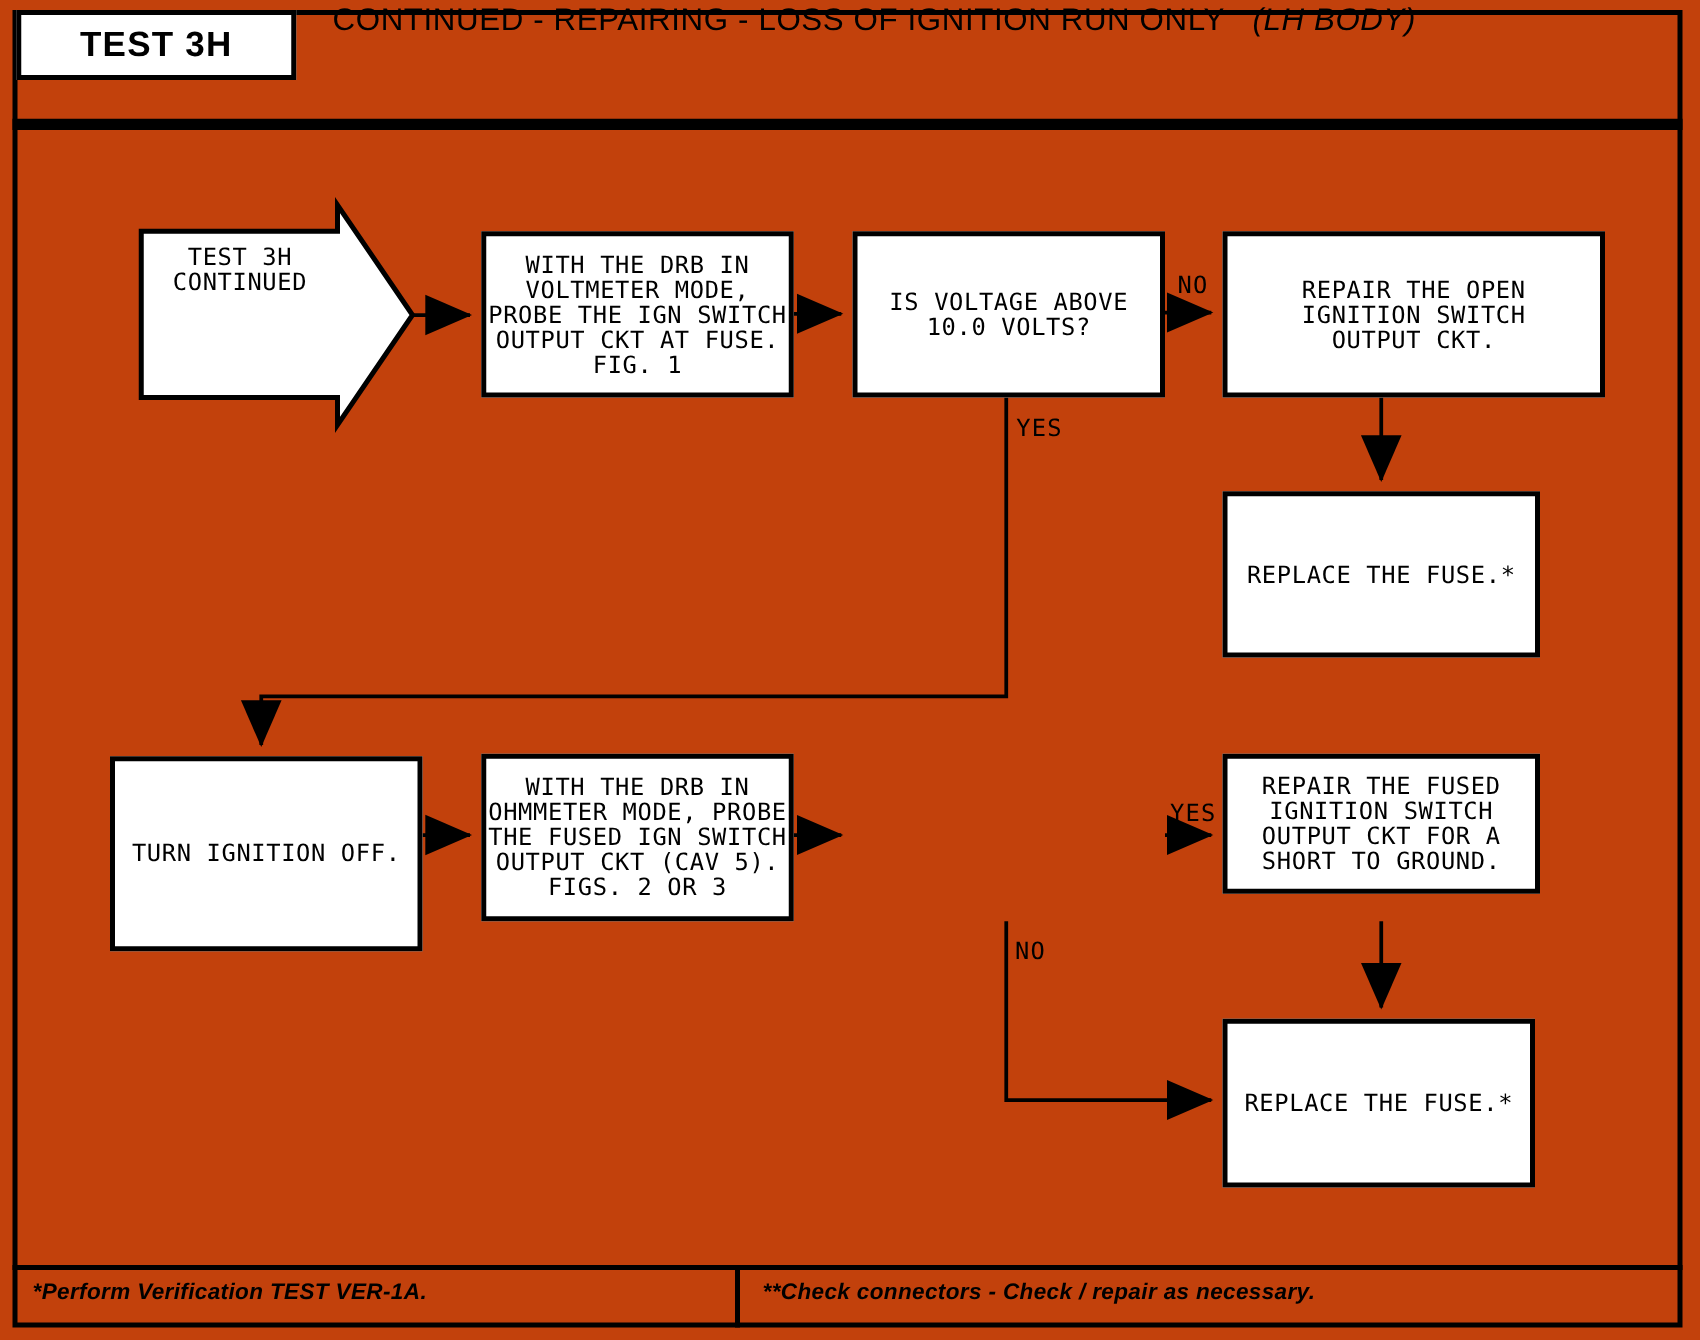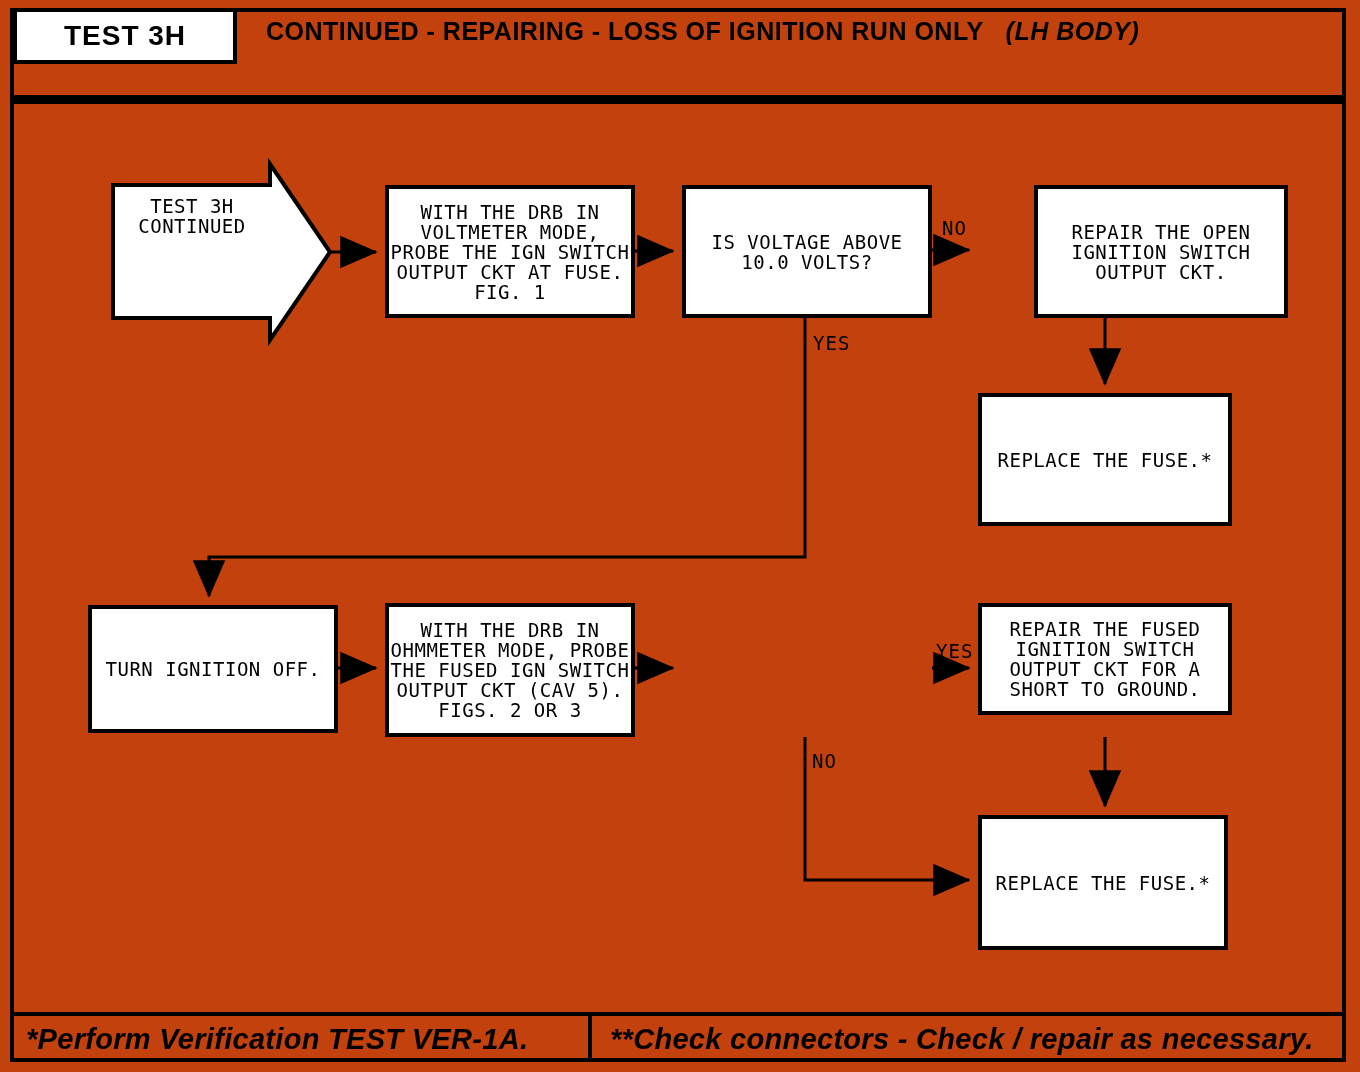--- a/index.html
+++ b/index.html
@@ -14,22 +14,22 @@
   }
   
   .test-box {
     position:absolute; left:13px; top:8px; width:224px; height:56px;
     border:4px solid #000; box-sizing:border-box; background:#fff;
     display:flex; align-items:center; justify-content:center;
     font-family:"Liberation Sans", sans-serif; font-weight:bold;
     font-size:28px; letter-spacing:1px;
   }
   .page-title {
-    position:absolute; left:266px; top:17px; white-space:nowrap;
-    font-family:"Liberation Sans", sans-serif; font-weight:bold; font-size:25px;
+    position:absolute; left:266px; top:2px; white-space:nowrap;
+    font-family:"Liberation Sans", sans-serif; font-weight:normal; font-size:25px;
     letter-spacing:0.5px;
   }
   .page-title .body-tag { font-style:italic; margin-left:22px; }
   .header-bar {
     position:absolute; left:10px; top:95px; width:1336px; height:9px;
     background:#000;
   }
   
   .fbox {
     position:absolute; border:4px solid #000; box-sizing:border-box; background:#fff;
@@ -45,21 +45,21 @@
   }
   .lbl { position:absolute; font-size:19px; line-height:20px; letter-spacing:1px; }
   
   svg.wires { position:absolute; left:0; top:0; width:1360px; height:1072px; }
   
   .footer-line { position:absolute; left:10px; top:1012px; width:1336px; height:4px; background:#000; }
   .footer-divider { position:absolute; left:588px; top:1012px; width:4px; height:50px; background:#000; }
   .footer-note {
     position:absolute; top:1023px; white-space:nowrap;
     font-family:"Liberation Sans", sans-serif; font-weight:bold; font-style:italic;
-    font-size:29px; letter-spacing:0.3px;
+    font-size:18px; letter-spacing:0.3px;
   }
   .footer-left { left:26px; }
   .footer-right { left:610px; }
 </style>
 </head>
 <body>
 
 <div class="page">
 
   <div class="outer-border"></div>
@@ -97,26 +97,26 @@
   <div class="start-text">TEST 3H
 CONTINUED</div>
 
   <div class="fbox" style="left:385px; top:185px; width:250px; height:133px;">WITH THE DRB IN
 VOLTMETER MODE,
 PROBE THE IGN SWITCH
 OUTPUT CKT AT FUSE.
 FIG. 1</div>
   <div class="fbox bias-up" style="left:682px; top:185px; width:250px; height:133px;">IS VOLTAGE ABOVE
 10.0 VOLTS?</div>
-  <div class="fbox" style="left:1034px; top:185px; width:254px; height:133px;">REPAIR THE OPEN
+  <div class="fbox" style="left:978px; top:185px; width:306px; height:133px;">REPAIR THE OPEN
 IGNITION SWITCH
 OUTPUT CKT.</div>
   <div class="fbox" style="left:978px; top:393px; width:254px; height:133px;">REPLACE THE FUSE.*</div>
 
-  <div class="fbox" style="left:88px; top:605px; width:250px; height:128px;">TURN IGNITION OFF.</div>
+  <div class="fbox" style="left:88px; top:605px; width:250px; height:156px;">TURN IGNITION OFF.</div>
   <div class="fbox" style="left:385px; top:603px; width:250px; height:134px;">WITH THE DRB IN
 OHMMETER MODE, PROBE
 THE FUSED IGN SWITCH
 OUTPUT CKT (CAV 5).
 FIGS. 2 OR 3</div>
   <div class="fbox" style="left:978px; top:603px; width:254px; height:112px;">REPAIR THE FUSED
 IGNITION SWITCH
 OUTPUT CKT FOR A
 SHORT TO GROUND.</div>
   <div class="fbox" style="left:978px; top:815px; width:250px; height:135px;">REPLACE THE FUSE.*</div>

